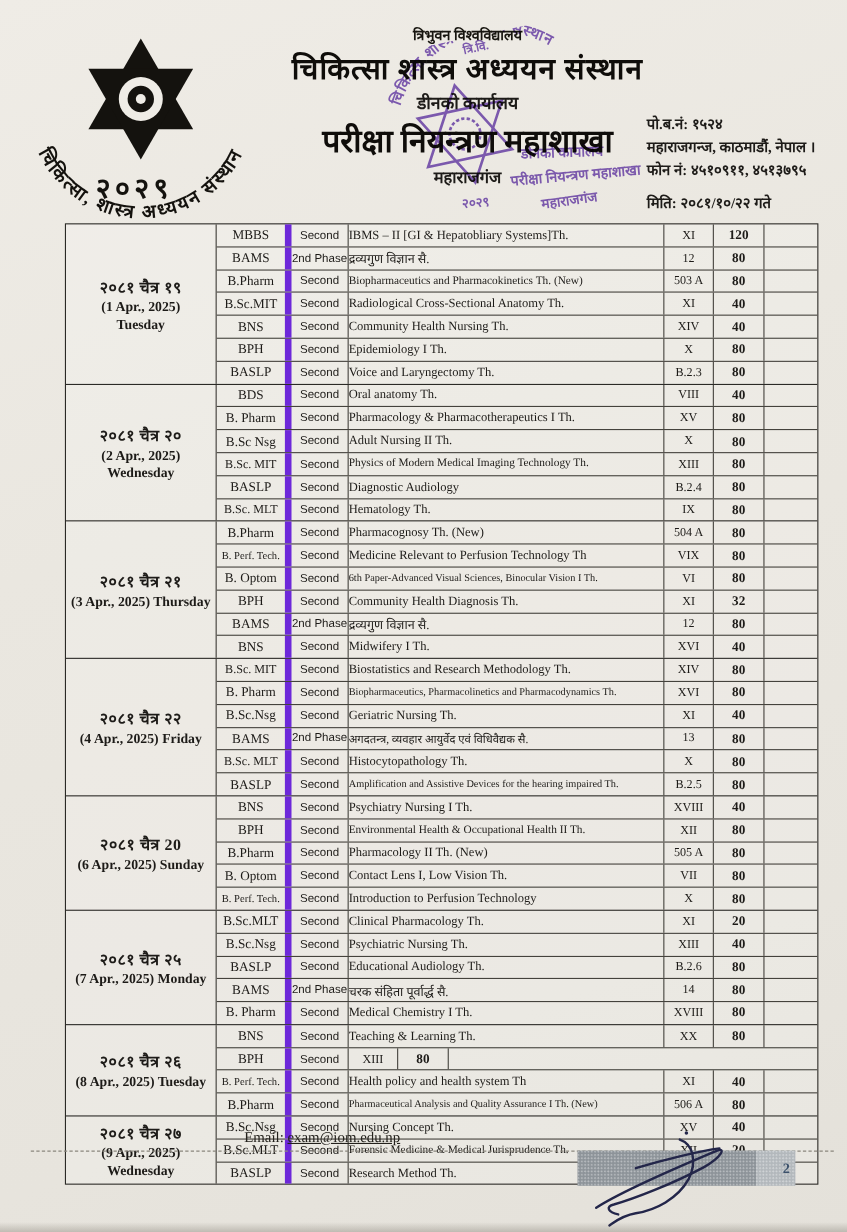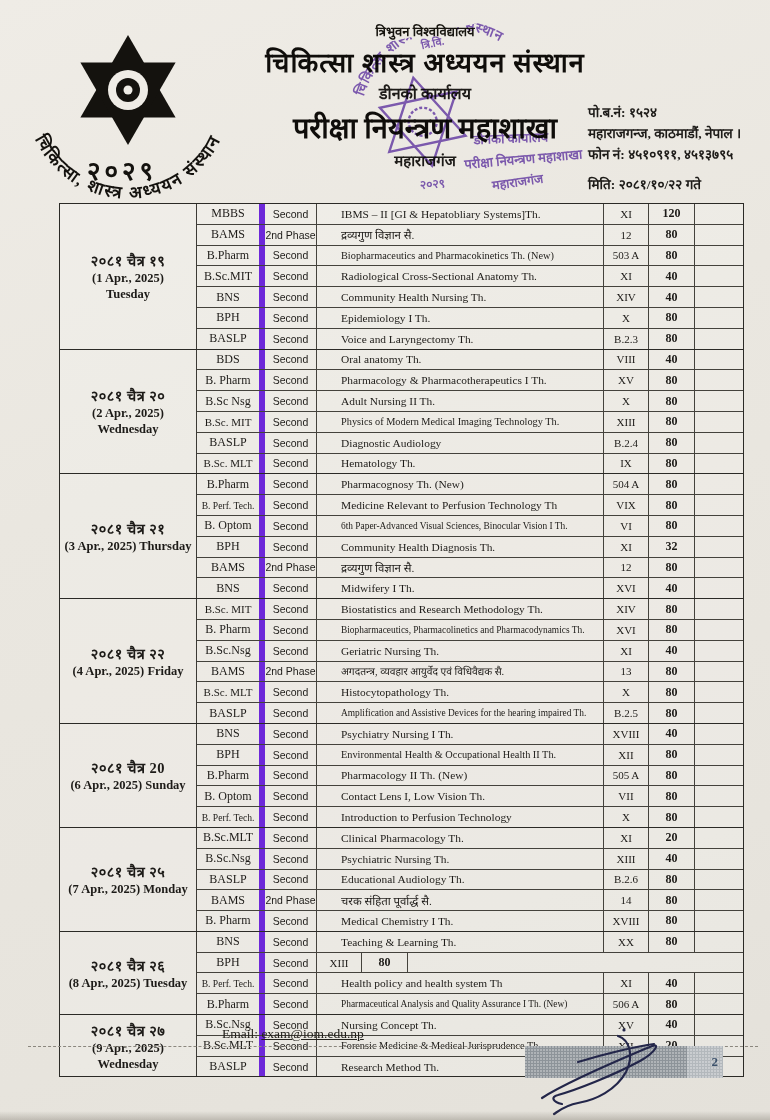--- a/index.html
+++ b/index.html
@@ -35,21 +35,21 @@
   .datecell .np{font-size:14.5px;font-weight:bold;letter-spacing:.5px;}
   .datecell .en{font-size:12.5px;font-weight:bold;line-height:1.3;}
   .rows{flex:1;display:flex;flex-direction:column;min-width:0;}
   .srow{display:flex;height:19.8px;border-bottom:1px solid #44423c;min-width:0;}
   .srow:last-child{border-bottom:none;}
   .c{display:flex;align-items:center;justify-content:center;box-sizing:border-box;overflow:hidden;white-space:nowrap;}
   .prog{flex:0 0 62px;font-size:12px;}
   .prog.s11{font-size:11px;}
   .prog.s9{font-size:9.6px;}
   .phase{flex:0 0 57px;border-left:6px solid #6d28d9;font-family:"Liberation Sans",sans-serif;font-size:10.5px;}
-  .subj{flex:1;border-left:1px solid #44423c;justify-content:flex-start;padding-left:24px;font-size:11.4px;}
+  .subj{flex:1;border-left:1px solid #44423c;justify-content:flex-start;padding-left:0;font-size:11.4px;}
   .subj.f10{font-size:10.3px;}
   .subj.f9{font-size:9.4px;}
   .code{flex:0 0 45px;border-left:1px solid #44423c;font-size:11px;}
   .cnt{flex:0 0 46px;border-left:1px solid #44423c;font-size:12px;font-weight:bold;}
   .last{flex:0 0 49px;border-left:1px solid #44423c;}
 
   
   .rule{left:28px;top:1046px;width:730px;border-top:1.2px dashed #8b877e;}
   .email{left:222px;top:1026px;font-size:13.5px;color:#23211c;}
   .email .addr{text-decoration:underline;}

